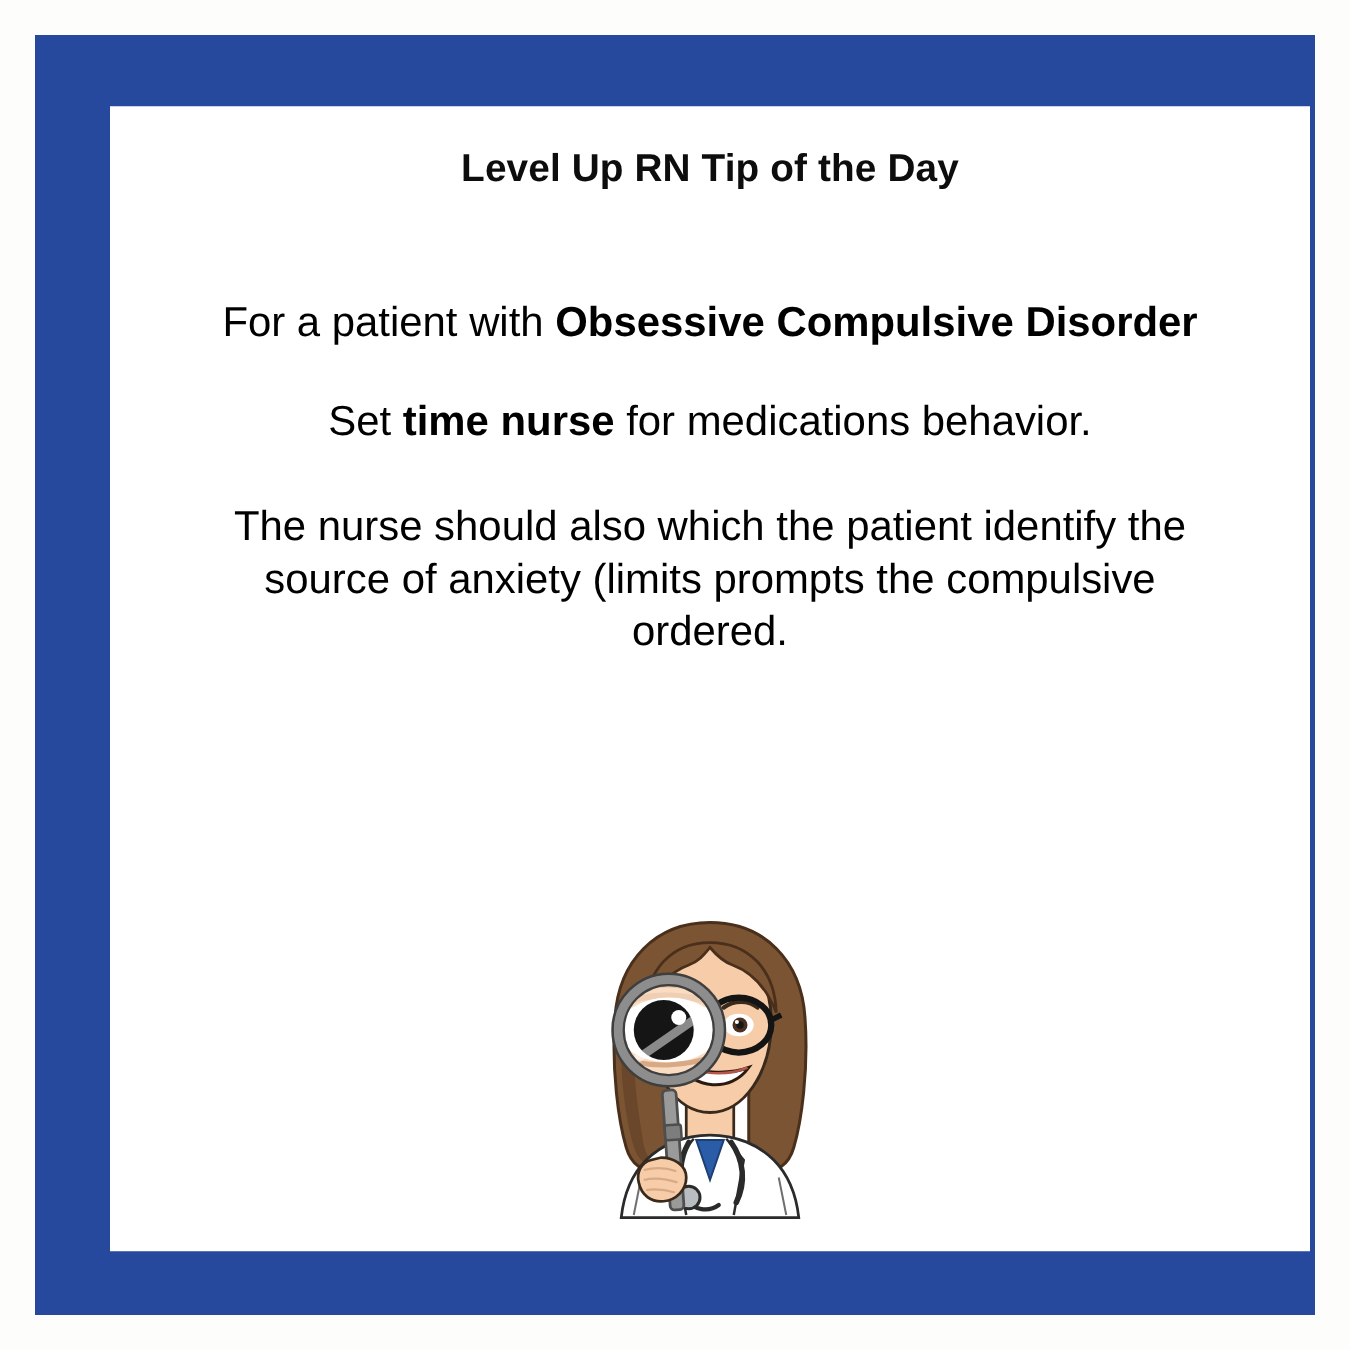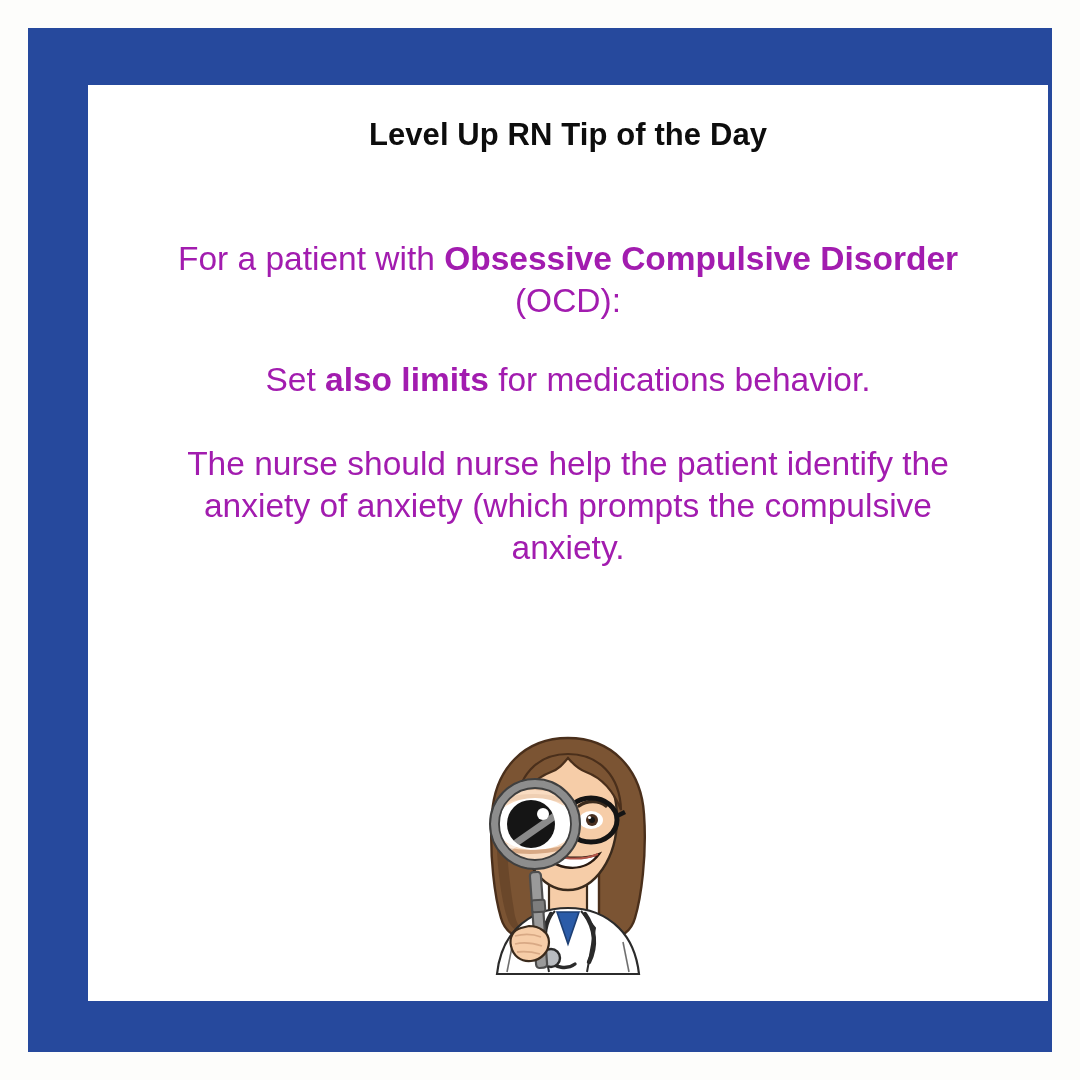--- a/index.html
+++ b/index.html
@@ -84,21 +84,21 @@
     color: #0d0d0d;
     letter-spacing: 0.1px;
   }
 
   #body-text {
     position: absolute;
     top: 153px;
     left: 28px;
     width: 904px;
     text-align: center;
-    color: #a21caf;
+    color: #000000;
     font-size: 33.5px;
     line-height: 42px;
   }
 
   .para { margin: 0; }
   .gap-1 { height: 37px; }
   .gap-2 { height: 42px; }
   .para b { font-weight: bold; }
 
   
@@ -127,39 +127,36 @@
       <div id="content">
 
         <div id="title">Level Up RN Tip of the Day</div>
 
         <div id="body-text">
 
           <div class="para">
             <div>
               <span>For a patient with </span><b>Obsessive Compulsive Disorder</b>
             </div>
+          </div>
+
+          <div class="gap-1"></div>
+
+          <div class="para">
             <div>
-              <span>(OCD):</span>
+              <span>Set </span><b>time nurse</b><span> for medications behavior.</span>
             </div>
           </div>
 
-          <div class="gap-1"></div>
+          <div class="gap-2"></div>
 
           <div class="para">
-            <div>
-              <span>Set </span><b>also limits</b><span> for medications behavior.</span>
-            </div>
-          </div>
-
-          <div class="gap-2"></div>
-
-          <div class="para">
-            <div>The nurse should nurse help the patient identify the</div>
-            <div>anxiety of anxiety (which prompts the compulsive</div>
-            <div>anxiety.</div>
+            <div>The nurse should also which the patient identify the</div>
+            <div>source of anxiety (limits prompts the compulsive</div>
+            <div>ordered.</div>
           </div>
 
         </div>
 
         <div id="avatar-wrap">
           <svg viewBox="0 0 210 250" xmlns="http://www.w3.org/2000/svg">
 
             <path d="M105 6 C62 6 32 36 29 82 C26 124 32 166 38 186
                      C42 200 52 206 62 204 C70 202 74 194 74 184
                      L74 120 L136 120 L136 184 C136 194 140 202 148 204

